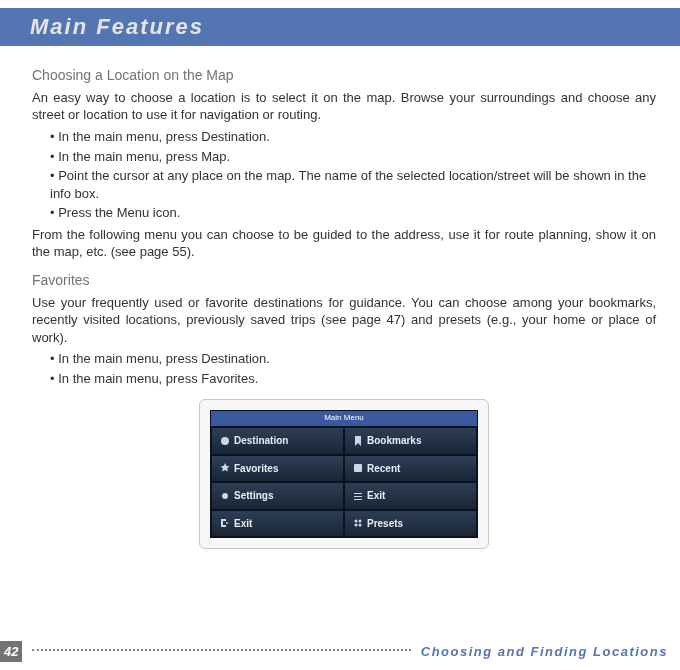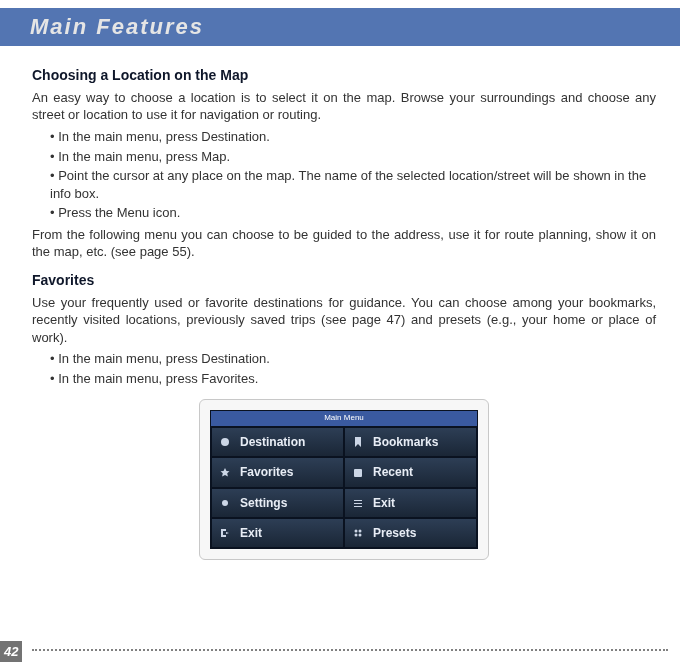--- a/index.html
+++ b/index.html
@@ -16,22 +16,22 @@
     padding: 6px 0 6px 30px;
     margin: 8px 0 4px 0;
   }
   .content {
     flex: 1;
     padding: 6px 24px 0 32px;
     font-size: 13px;
     line-height: 1.35;
   }
   .section-heading {
-    color: #0f172a;
-    font-weight: bold;
+    color: #737373;
+    font-weight: normal;
     font-size: 14px;
     margin: 10px 0 4px 0;
   }
   .para {
     text-align: justify;
     margin-bottom: 4px;
   }
   .bullets { margin: 2px 0 4px 18px; }
   .bullets .bi { margin: 2px 0; }
   .bullets .bi::before { content: "• "; }
@@ -53,23 +53,23 @@
     color: #fff;
     text-align: center;
     font-size: 8px;
     padding: 2px 0;
     border-bottom: 1px solid #0a1220;
   }
   .menu-rows { display: grid; grid-template-columns: 1fr 1fr; }
   .menu-cell {
     display: flex;
     align-items: center;
-    gap: 10px;
+    gap: 4px;
     color: #e8edf5;
-    font-size: 12px;
+    font-size: 10px;
     font-weight: bold;
     padding: 6px 8px;
     border: 1px solid #0a1220;
     background: linear-gradient(#2d3e55, #1a2636);
     min-height: 24px;
   }
   .menu-cell svg { width: 10px; height: 10px; flex-shrink: 0; fill: #ccd6e6; }
   .footer {
     display: flex;
     align-items: center;
@@ -184,13 +184,14 @@
         </div>
       </div>
     </div>
   </div>
 
 </div>
 
 <div class="footer">
   <span class="page-num">42</span>
   <span class="dots"></span>
+  <span class="footer-text">Choosing and Finding Locations</span>
 </div>
 
 </body></html>

